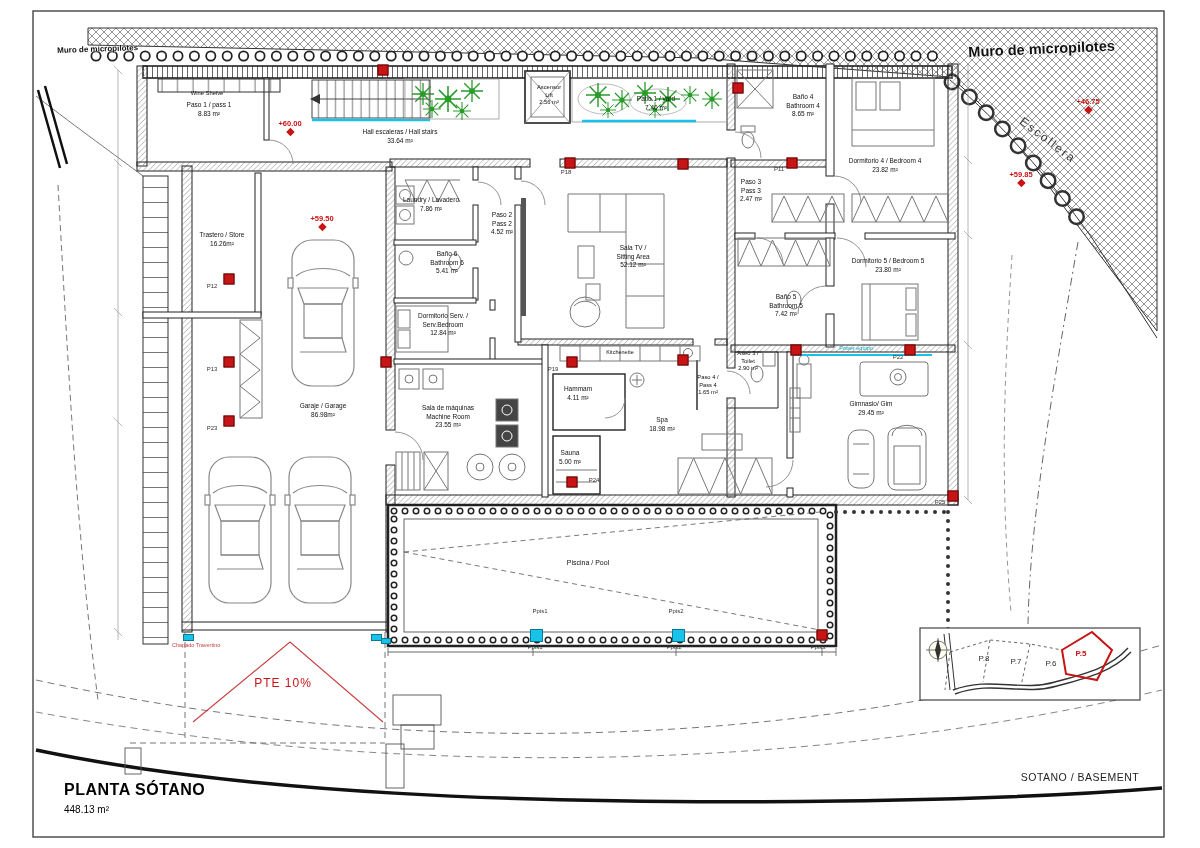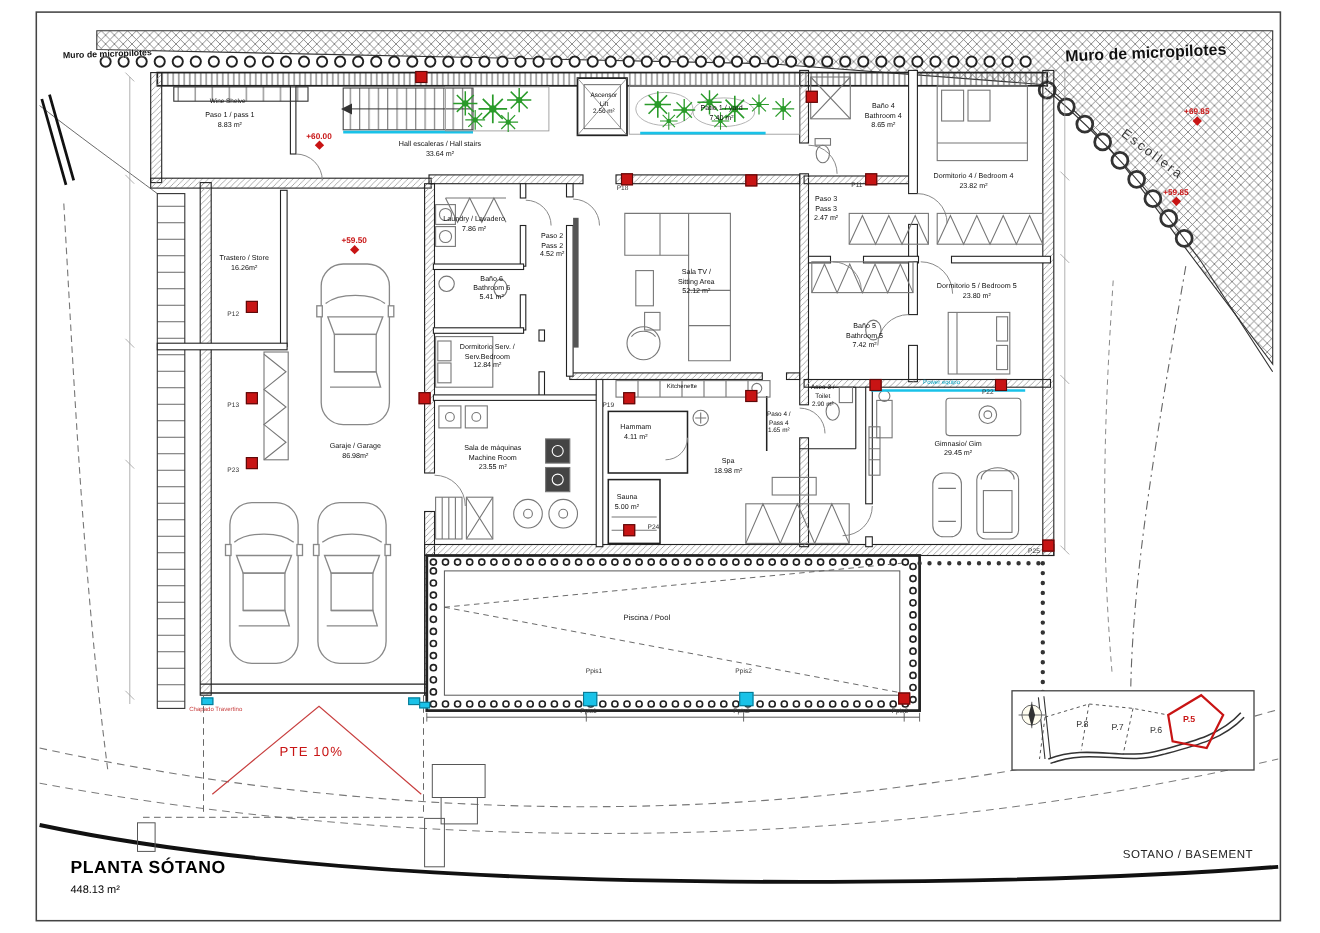--- a/index.html
+++ b/index.html
@@ -530,22 +530,22 @@
 
 <div class="level" style="left: 290px; top: 119px;">
       <span class="level-text">+60.00</span>
       <span class="level-mark"></span>
     </div>
       <div class="level" style="left: 322px; top: 214px;">
       <span class="level-text">+59.50</span>
       <span class="level-mark"></span>
     </div>
       <div class="level" style="left: 1088px; top: 97px;">
-      <span class="level-text">+69.85</span>
+      <span class="level-text">+46.75</span>
       <span class="level-mark"></span>
     </div>
-      <div class="level" style="left: 1021px; top: 170px; margin-left: 48px;">
+      <div class="level" style="left: 1021px; top: 170px;">
       <span class="level-text">+59.85</span>
       <span class="level-mark"></span>
     </div>
     </div>
 
 </div>
 
 </body></html>

